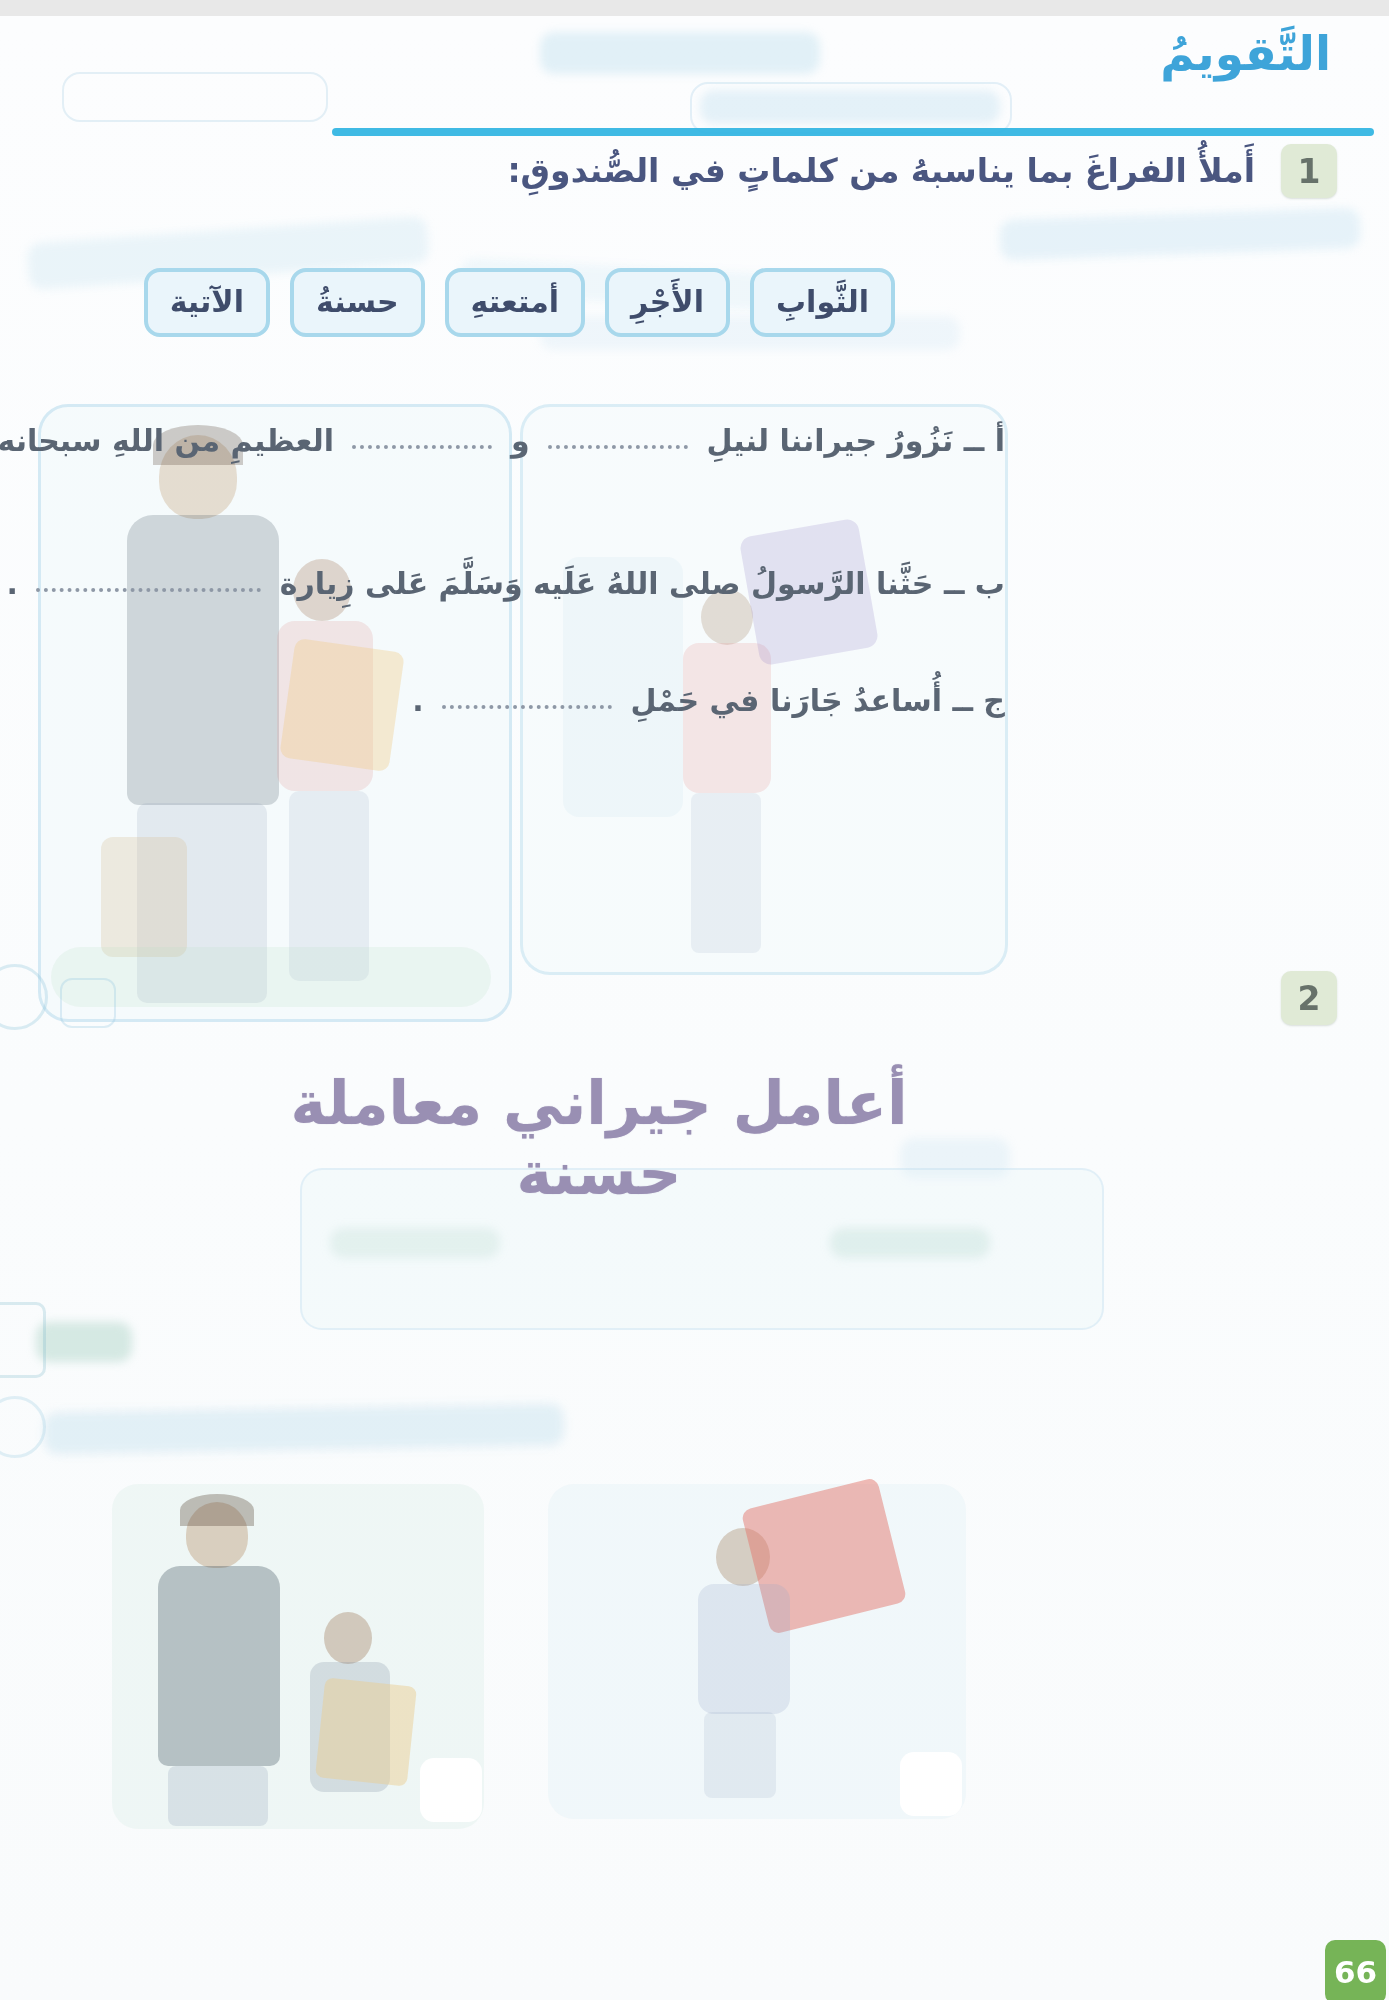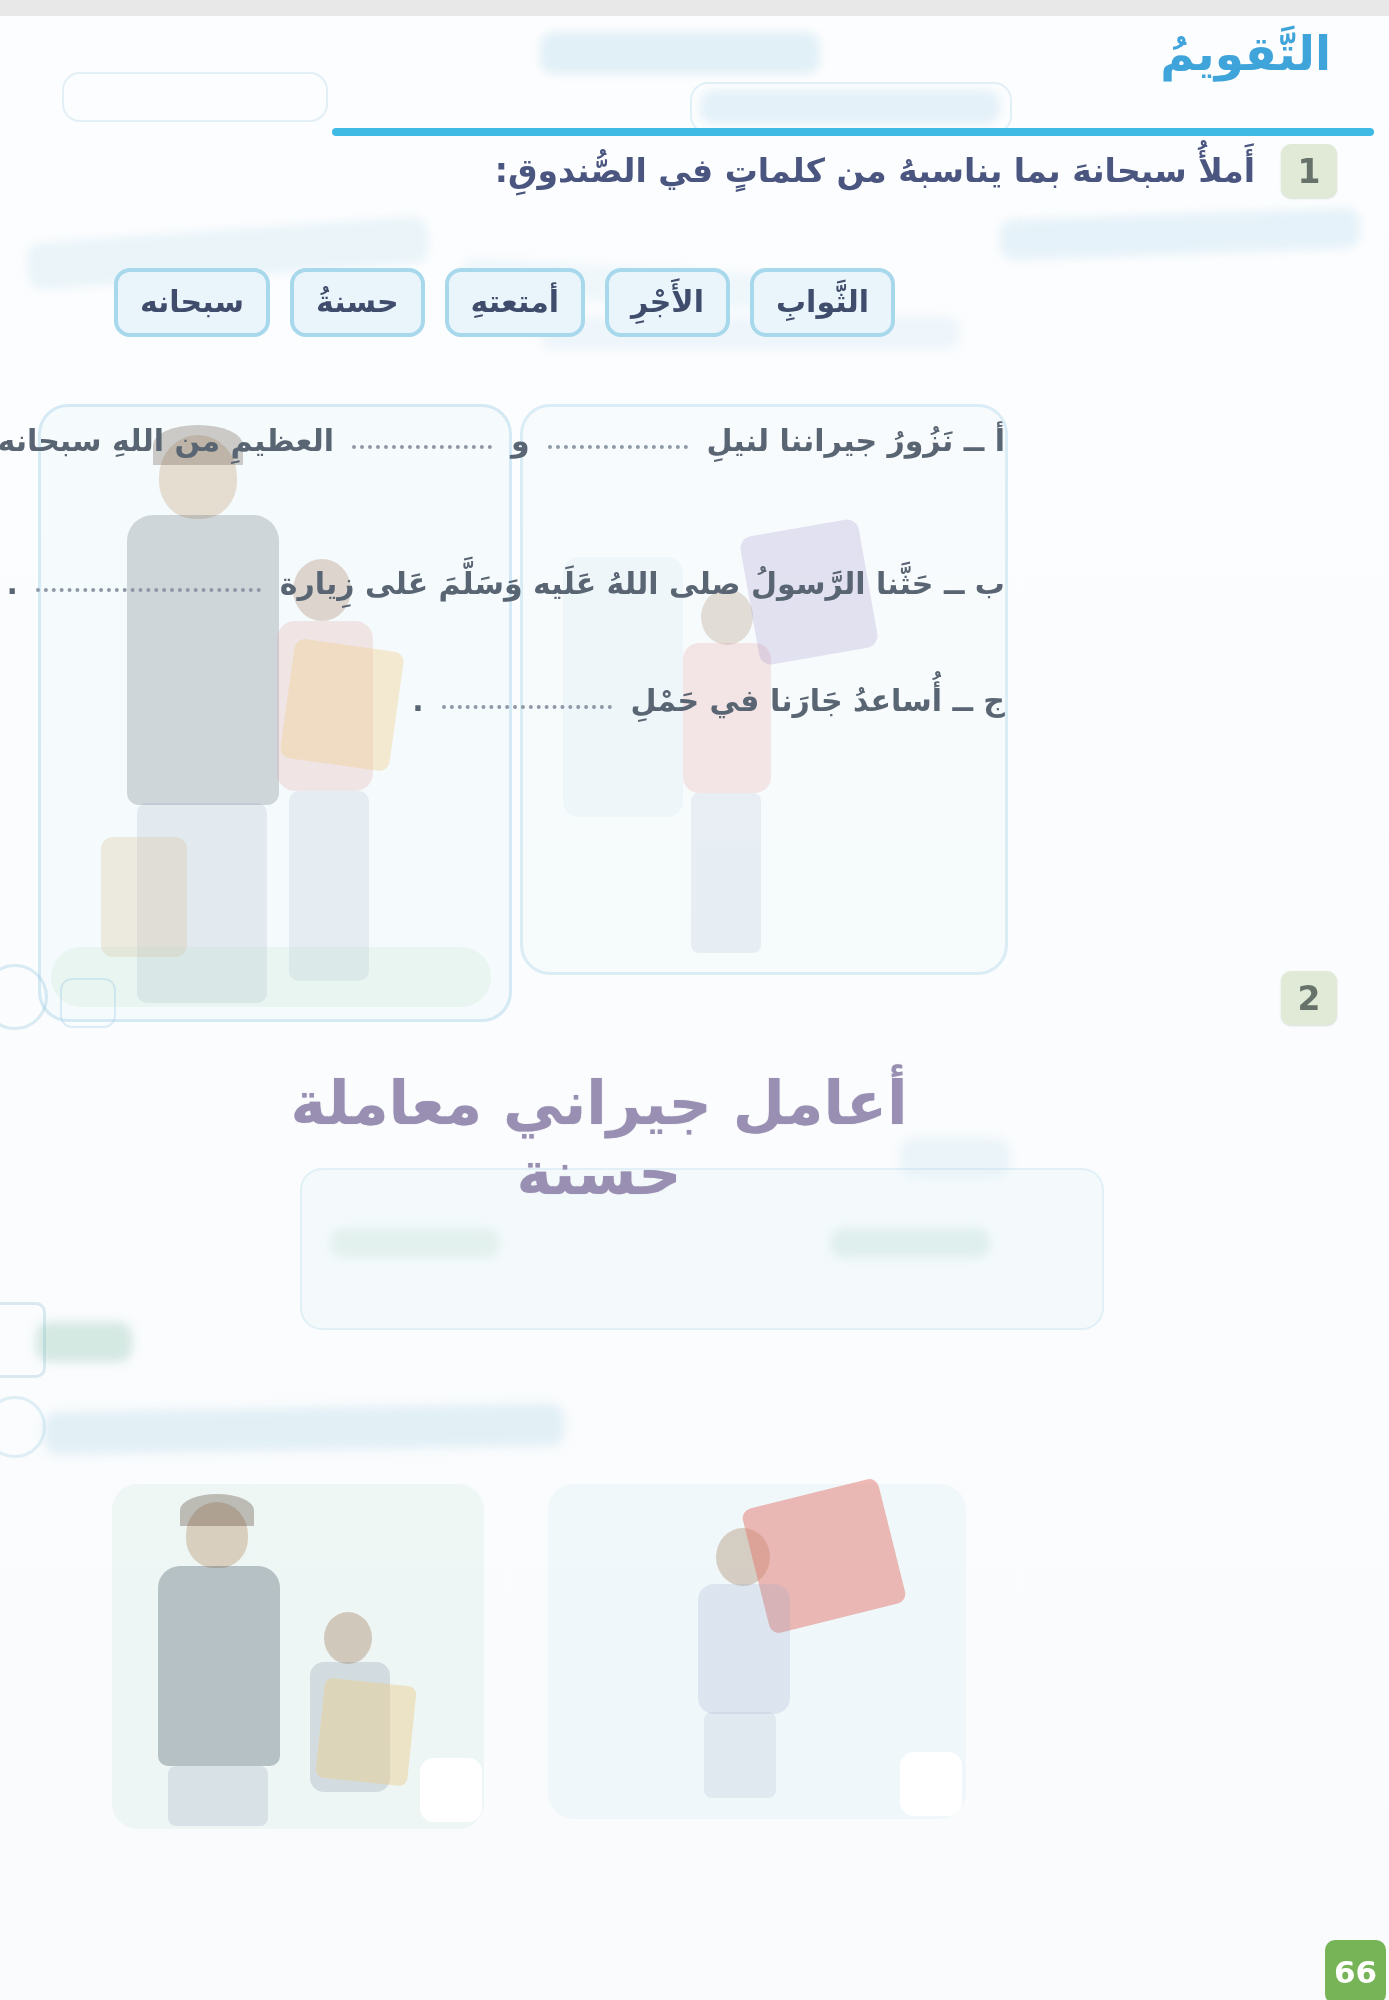--- a/index.html
+++ b/index.html
@@ -152,29 +152,29 @@
     </div>
   </div>
 
   <div class="content">
 
     <div class="title">التَّقويمُ</div>
     <div class="rule"></div>
 
     <div class="ex-head ex1-head">
       <div class="num-badge">1</div>
-      <div class="instruction">أَملأُ سبحانهَ بما يناسبهُ من كلماتٍ في الصُّندوقِ:</div>
+      <div class="instruction">أَملأُ الفراغَ بما يناسبهُ من كلماتٍ في الصُّندوقِ:</div>
     </div>
 
     <div class="word-bank">
       <div class="chip">الثَّوابِ</div>
       <div class="chip">الأَجْرِ</div>
       <div class="chip">أمتعتهِ</div>
       <div class="chip">حسنةُ</div>
-      <div class="chip">سبحانه</div>
+      <div class="chip">الآتية</div>
     </div>
 
     <div class="fill-item item-a">
       <span>أ ــ</span>
       <span>نَزُورُ جيراننا لنيلِ</span>
       <span class="blank blank-a1"></span>
       <span>و</span>
       <span class="blank blank-a2"></span>
       <span>العظيمِ من اللهِ سبحانه .</span>
     </div>

